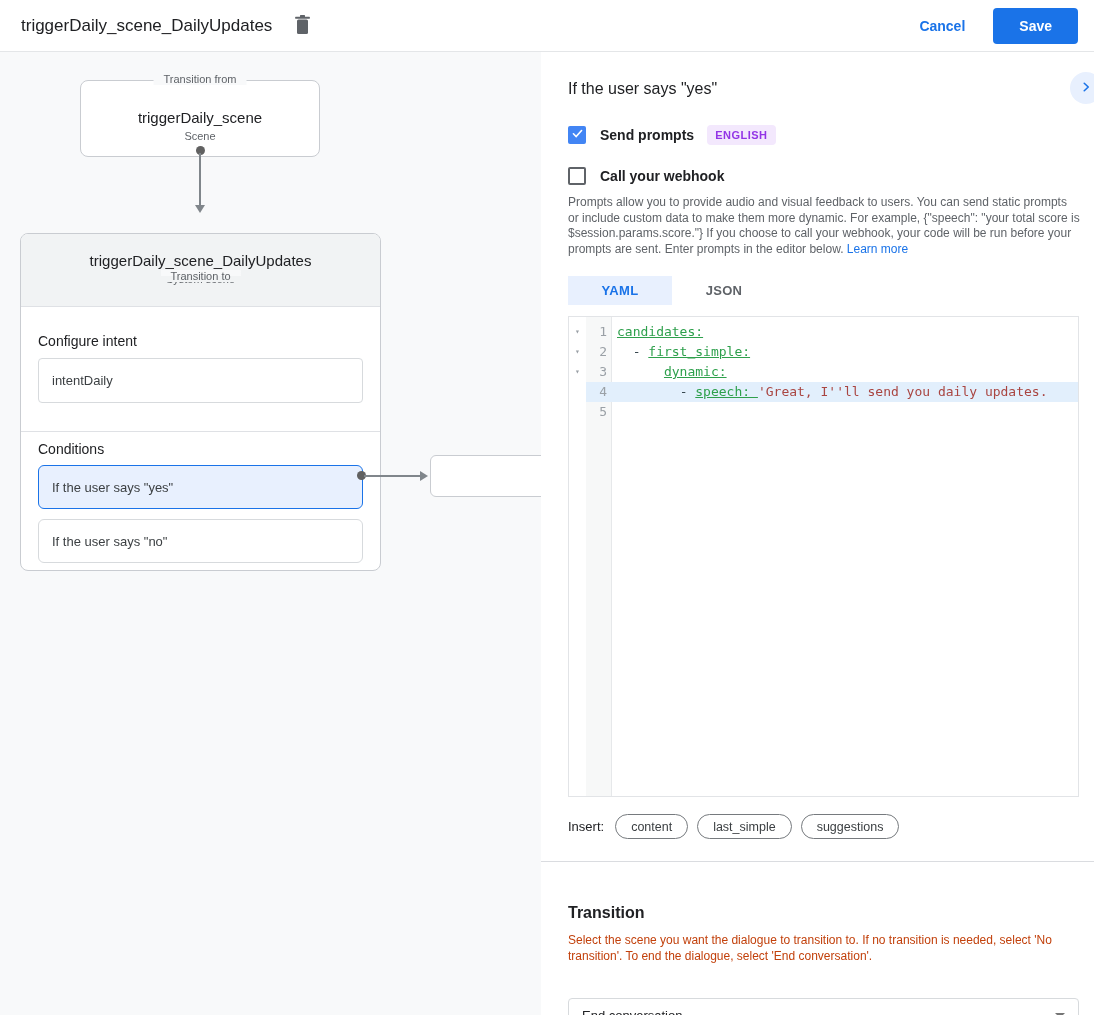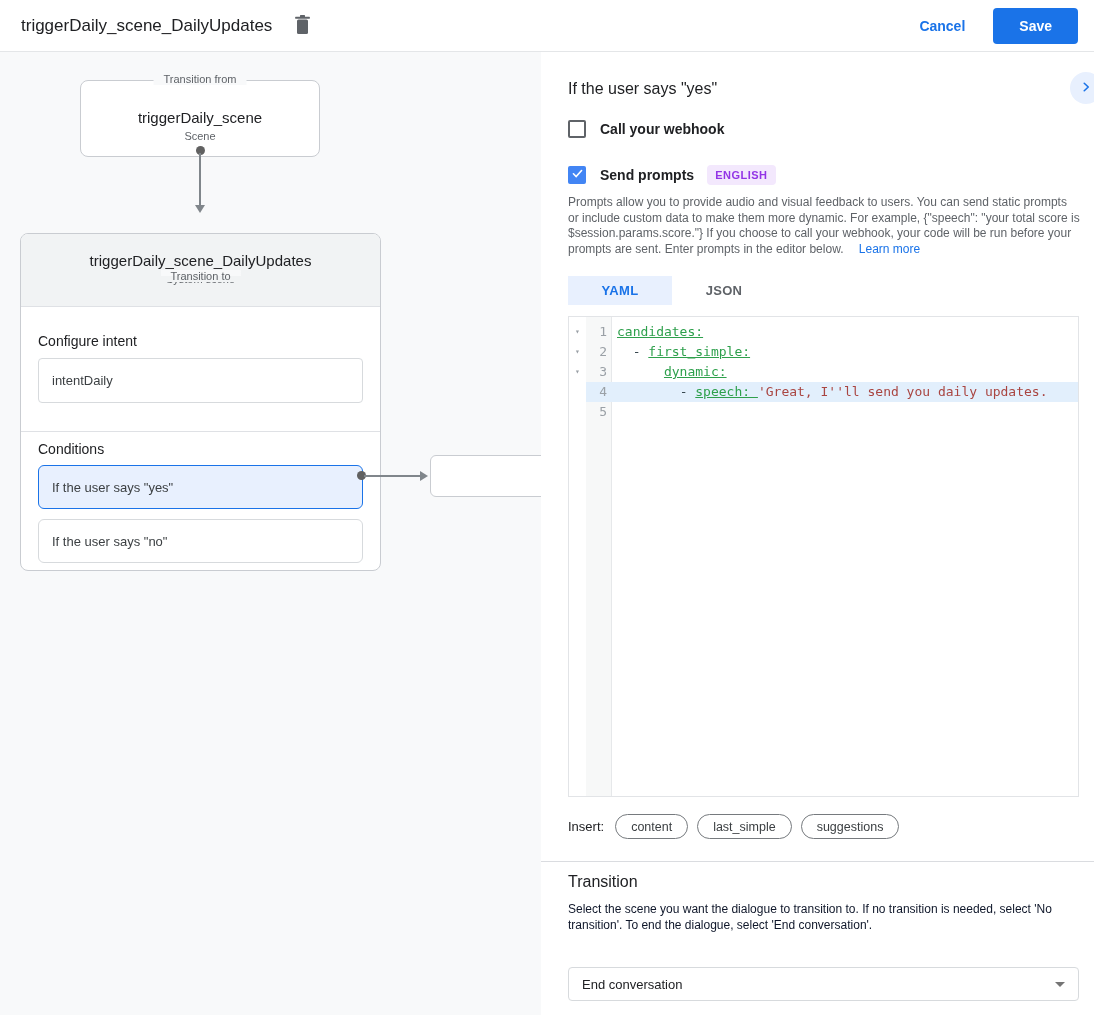--- a/index.html
+++ b/index.html
@@ -67,21 +67,21 @@
   .row-webhook { margin-top:22px; }
   .row-prompts { margin-top:27px; }
   .checkbox { width:18px; height:18px; border:2px solid #5f6368; border-radius:2px;
               background:#fff; cursor:pointer; flex-shrink:0; }
   .checkbox.checked { border:none; background:#4285f4; display:flex;
                       align-items:center; justify-content:center; }
   .check-label { margin-left:14px; font-size:14px; font-weight:700; color:#202124; }
   .lang-badge { margin-left:13px; background:#f3e8fd; color:#9334e6; font-size:11px; font-weight:700;
                 letter-spacing:.5px; padding:4px 8px; border-radius:4px; }
   .prompts-desc { margin-top:10px; width:512px; font-size:12px; line-height:15.5px; color:#5f6368; }
-  .learn-more { color:#1a73e8; text-decoration:none; cursor:pointer;margin-left:12px; }
+  .learn-more { color:#1a73e8; text-decoration:none; cursor:pointer; }
 
   .tabs { margin-top:19px; display:flex; }
   .tab { width:104px; height:29px; display:flex; align-items:center; justify-content:center;
          font-size:13px; font-weight:700; letter-spacing:.3px; color:#5f6368; cursor:pointer; }
   .tab.active { background:#e8f0fe; color:#1a73e8; }
 
   
   .editor { position:relative; margin-top:11px; width:511px; height:481px;
             border:1px solid #e2e4e7; background:#fff;
             font-family:"DejaVu Sans Mono","Liberation Mono",monospace; font-size:13px; }
@@ -98,22 +98,22 @@
   .tok-punct { color:#37474f; }
   .tok-str { color:#a94541; }
 
   
   .insert-row { margin-top:17px; display:flex; align-items:center; }
   .insert-label { font-size:13px; color:#202124; margin-right:11px; }
   .pill { border:1px solid #767a7e; border-radius:13px; background:#fff; height:25px;
           padding:0 15px; margin-right:9px; font-size:12.5px; color:#3c4043;
           font-family:inherit; cursor:pointer; }
   .panel-divider { margin:22px -16px 0 -27px; border-top:1px solid #dadce0; }
-  .transition-heading { margin-top:11px; font-size:16px; font-weight:400; color:#202124; }
-  .transition-desc { margin-top:11px; width:512px; font-size:12px; line-height:15.5px; color:#0f172a; }
+  .transition-heading { margin-top:42px; font-size:16px; font-weight:700; color:#202124; }
+  .transition-desc { margin-top:11px; width:512px; font-size:12px; line-height:15.5px; color:#c2410c; }
   .dropdown { margin-top:34px; width:511px; height:34px; border:1px solid #d7dadd; border-radius:4px;
               display:flex; align-items:center; padding:0 13px; font-size:13px; color:#202124;
               cursor:pointer; }
   .dropdown-caret { margin-left:auto; width:0; height:0; border-left:5px solid transparent;
                     border-right:5px solid transparent; border-top:5px solid #757575; }
 </style>
 </head>
 <body>
 
 <div class="topbar">
@@ -170,37 +170,37 @@
     <button class="expand-btn">
       <span>
         <svg width="12" height="12" viewBox="0 0 24 24">
           <path d="M8.5 4.5l8 7.5-8 7.5" stroke="#1a73e8" stroke-width="3.2" fill="none" stroke-linecap="round" stroke-linejoin="round"></path>
         </svg>
       </span>
     </button>
 
     <h1 class="panel-heading">If the user says "yes"</h1>
 
-    <div class="check-row row-webhook">
-      <div class="checkbox"></div>
-      <div class="check-label">Call your webhook</div>
-    </div>
-
     <div class="check-row row-prompts">
       <div class="checkbox checked">
         <span>
           <svg width="13" height="13" viewBox="0 0 24 24">
             <path d="M4.5 12.5l5 5 10-11" stroke="#fff" stroke-width="3" fill="none" stroke-linecap="round"></path>
           </svg>
         </span>
       </div>
       <div class="check-label">Send prompts</div>
       <div class="lang-badge">ENGLISH</div>
     </div>
 
+    <div class="check-row row-webhook">
+      <div class="checkbox"></div>
+      <div class="check-label">Call your webhook</div>
+    </div>
+
     <div class="prompts-desc"><span>Prompts allow you to provide audio and visual feedback to users. You can send static prompts or include custom data to make them more dynamic. For example, {"speech": "your total score is $session.params.score."} If you choose to call your webhook, your code will be run before your prompts are sent. Enter prompts in the editor below. </span><a class="learn-more">Learn more</a></div>
 
     <div class="tabs">
       <div class="tab active">YAML</div>
       <div class="tab">JSON</div>
     </div>
 
     <div class="editor">
       <div class="gutter-bg"></div>
       <div class="fold-bg"></div>

